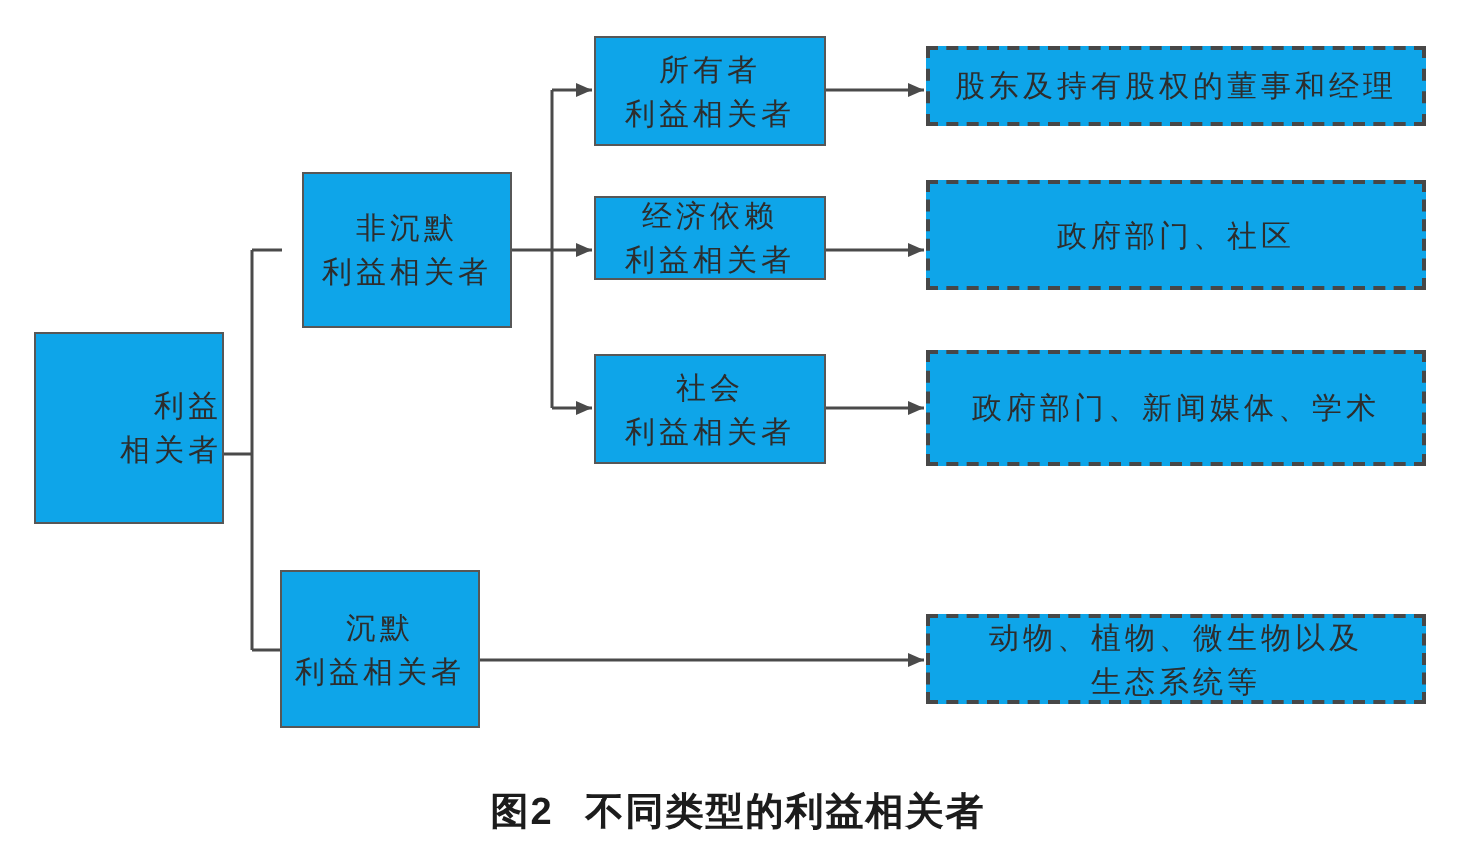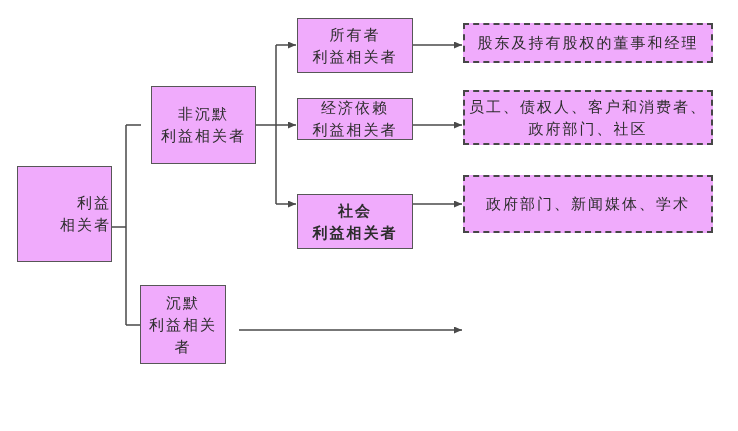--- a/index.html
+++ b/index.html
@@ -18,42 +18,42 @@
   .connectors {
     position: absolute;
     left: 0;
     top: 0;
     width: 738px;
     height: 431px;
   }
   .node {
     position: absolute;
     box-sizing: border-box;
-    background: #f0abfc;
+    background: #0ea5e9;
     display: flex;
     flex-direction: column;
     align-items: center;
     justify-content: center;
     text-align: center;
     color: #2d2d2d;
     font-family: "DejaVu Serif", serif;
     font-size: 15px;
     line-height: 22px;
     letter-spacing: 2px;
   }
   .node.solid { border: 1.5px solid #575757; }
   .node.dashed { border: 2px dashed #474747; }
 
   
   .n-root      { left: 17px;  top: 166px; width: 95px;  height: 96px; align-items: flex-end; }
   .n-nonsilent { left: 141px; top: 86px;  width: 105px; height: 78px; margin-left: 10px; }
-  .n-silent    { left: 140px; top: 285px; width: 86px;  height: 79px; }
+  .n-silent    { left: 140px; top: 285px; width: 100px;  height: 79px; }
   .n-owner     { left: 297px; top: 18px;  width: 116px; height: 55px; }
   .n-economic  { left: 297px; top: 98px;  width: 116px; height: 42px; }
-  .n-social    { left: 297px; top: 194px; width: 116px; height: 55px; font-weight: bold; }
+  .n-social    { left: 297px; top: 177px; width: 116px; height: 55px; }
 
   
   .n-owner-d    { left: 463px; top: 23px;  width: 250px; height: 40px; }
   .n-economic-d { left: 463px; top: 90px;  width: 250px; height: 55px; }
   .n-social-d   { left: 463px; top: 175px; width: 250px; height: 58px; gap: 20px; }
   .n-silent-d   { left: 463px; top: 307px; width: 250px; height: 45px; }
 
   .caption {
     position: absolute;
     left: 0;
@@ -125,23 +125,29 @@
   <div class="node solid n-social">
     <span class="line">社会</span>
     <span class="line">利益相关者</span>
   </div>
 
   <div class="node dashed n-owner-d">
     <span class="line">股东及持有股权的董事和经理</span>
   </div>
 
   <div class="node dashed n-economic-d">
-    <span class="line">员工、债权人、客户和消费者、</span>
     <span class="line">政府部门、社区</span>
   </div>
 
   <div class="node dashed n-social-d">
     <span class="line">政府部门、新闻媒体、学术</span>
   </div>
 
+  <div class="node dashed n-silent-d">
+    <span class="line">动物、植物、微生物以及</span>
+    <span class="line">生态系统等</span>
+  </div>
 
+  <div class="caption">
+    <span class="prefix">图2</span><span>不同类型的利益相关者</span>
+  </div>
 
 </div>
 
 </body></html>

